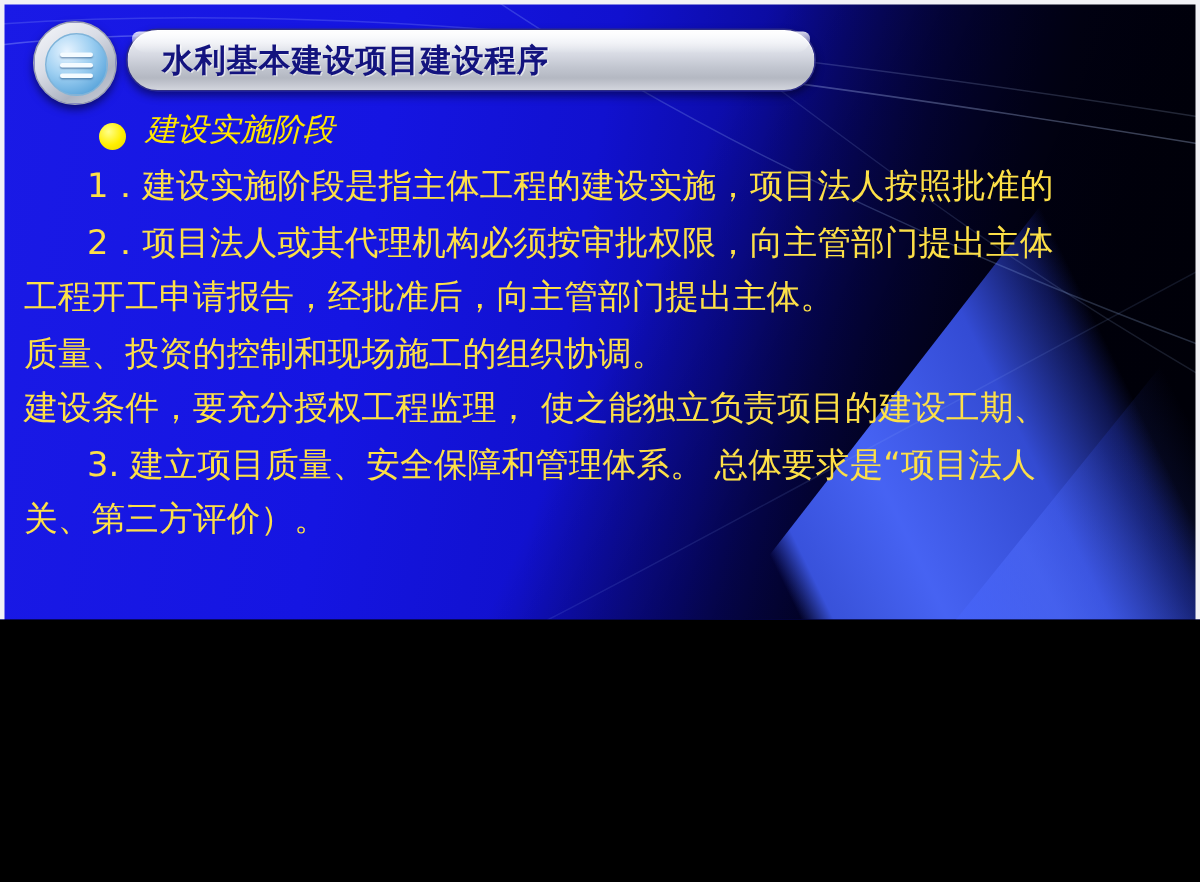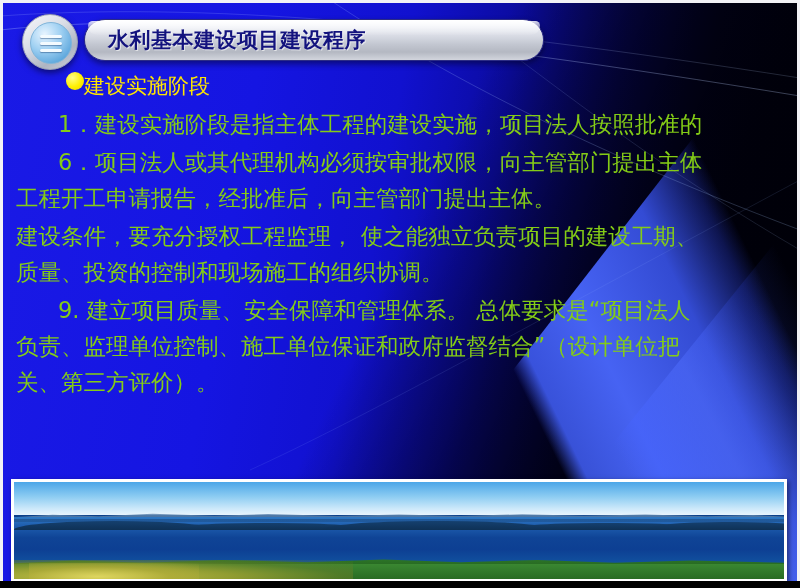--- a/index.html
+++ b/index.html
@@ -3,21 +3,21 @@
 <meta charset="utf-8">
 <style>
   html, body {
     margin: 0;
     padding: 0;
     background: #000;
   }
   #slide {
     position: relative;
     width: 800px;
-    height: 581px;
+    height: 413px;
     overflow: hidden;
     font-family: "DejaVu Sans", "Liberation Sans", sans-serif;
     background: #0c0cd0;
   }
 
   
   #frame-border {
     position: absolute;
     left: 0; top: 0;
     width: 800px; height: 588px;
@@ -141,44 +141,45 @@
     background: #f4fbff;
     border-radius: 2px;
     box-shadow: 0 1px 1px rgba(20,60,110,0.45);
   }
 
   
   #bullet-row {
     position: absolute;
     left: 66px; top: 72px;
     display: flex;
-    align-items: flex-start;
-    gap: 0;
+    align-items: flex-end;
+    gap: 13px;
     z-index: 20;
+    font-style: italic;
   }
   #bullet-dot {
     width: 18px; height: 18px;
     border-radius: 50%;
     background: radial-gradient(circle at 36% 32%, #ffff8a 0%, #ffef00 55%, #e8d400 100%);
     flex: 0 0 auto;
   }
   #bullet-label {
     font-size: 21px;
     color: #ffe600;
     font-weight: normal;
     white-space: nowrap;
   }
 
   
   #body-copy {
     position: absolute;
     left: 16px; top: 106px;
     width: 768px;
     z-index: 20;
-    color: #84cc16;
+    color: #fde047;
     font-size: 22.5px;
     line-height: 36px;
   }
   .para { margin: 0 0 2px 0; }
   .para .ln { display: block; white-space: nowrap; }
   .para .ln.indent { text-indent: 42px; }
 
   
   #photo-frame {
     position: absolute;
@@ -296,32 +297,31 @@
     <span id="bullet-label">建设实施阶段</span>
   </div>
 
   <div id="body-copy">
 
     <p class="para">
       <span class="ln indent">1．建设实施阶段是指主体工程的建设实施，项目法人按照批准的</span>
     </p>
 
     <p class="para">
-      <span class="ln indent">6．项目法人或其代理机构必须按审批权限，向主管部门提出主体</span>
+      <span class="ln indent">2．项目法人或其代理机构必须按审批权限，向主管部门提出主体</span>
       <span class="ln">工程开工申请报告，经批准后，向主管部门提出主体。</span>
     </p>
 
     <p class="para">
+      <span class="ln">质量、投资的控制和现场施工的组织协调。</span>
       <span class="ln">建设条件，要充分授权工程监理， 使之能独立负责项目的建设工期、</span>
-      <span class="ln">质量、投资的控制和现场施工的组织协调。</span>
     </p>
 
     <p class="para">
-      <span class="ln indent">9. 建立项目质量、安全保障和管理体系。 总体要求是“项目法人</span>
-      <span class="ln">负责、监理单位控制、施工单位保证和政府监督结合”（设计单位把</span>
+      <span class="ln indent">3. 建立项目质量、安全保障和管理体系。 总体要求是“项目法人</span>
       <span class="ln">关、第三方评价）。</span>
     </p>
 
   </div>
 
   <div id="photo-frame">
     <div id="photo">
       <div class="ph-sky"></div>
       <div class="ph-far"></div>
       <div class="ph-water"></div>

